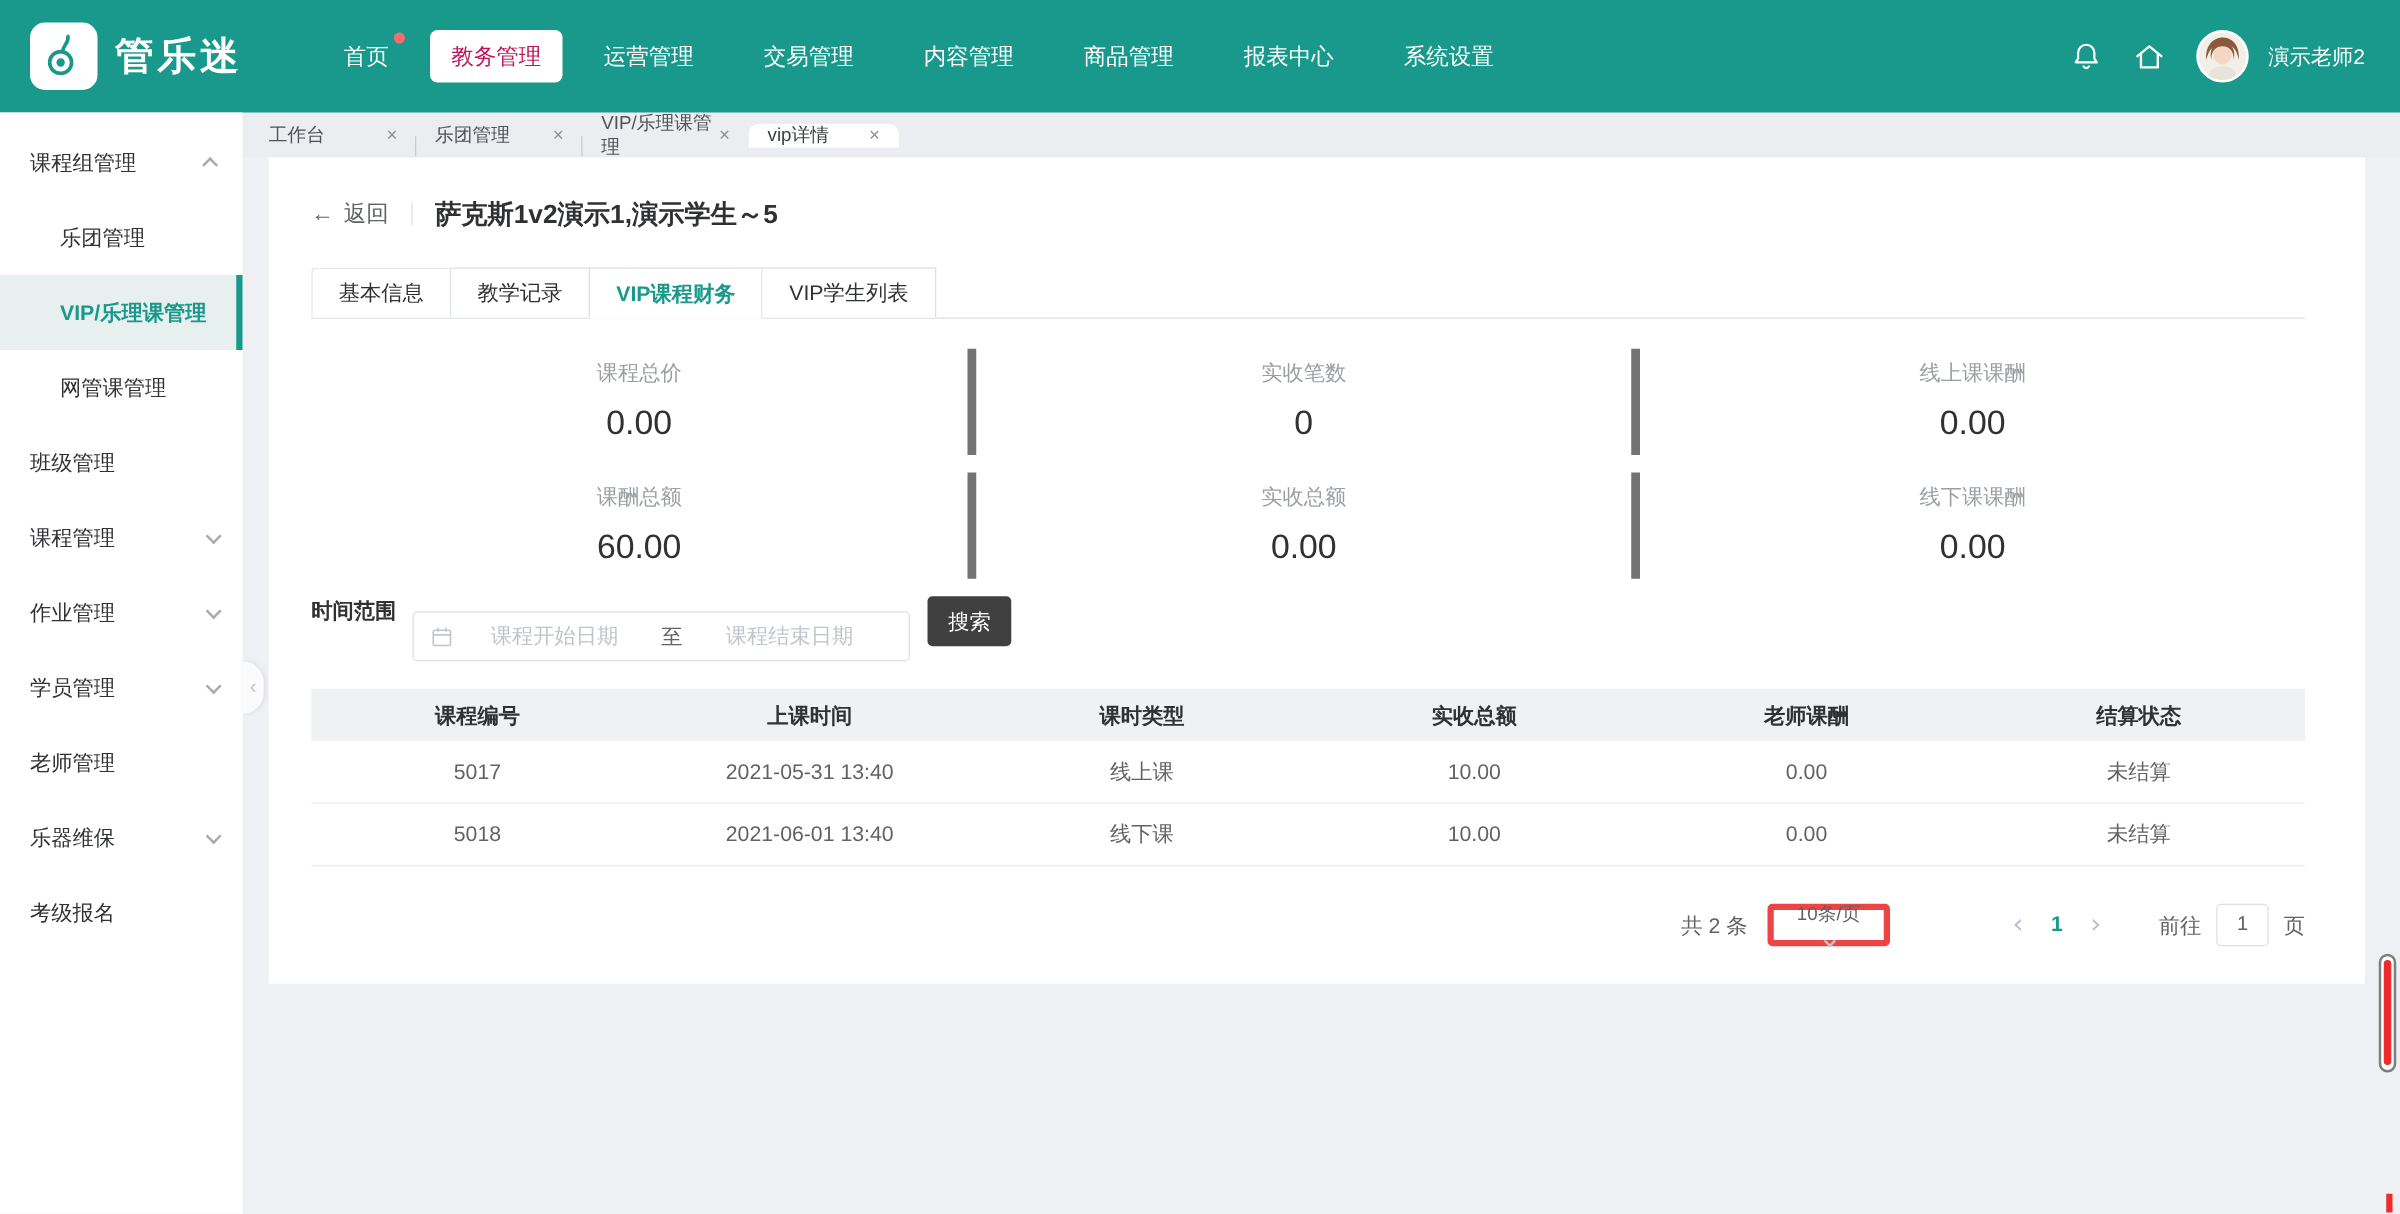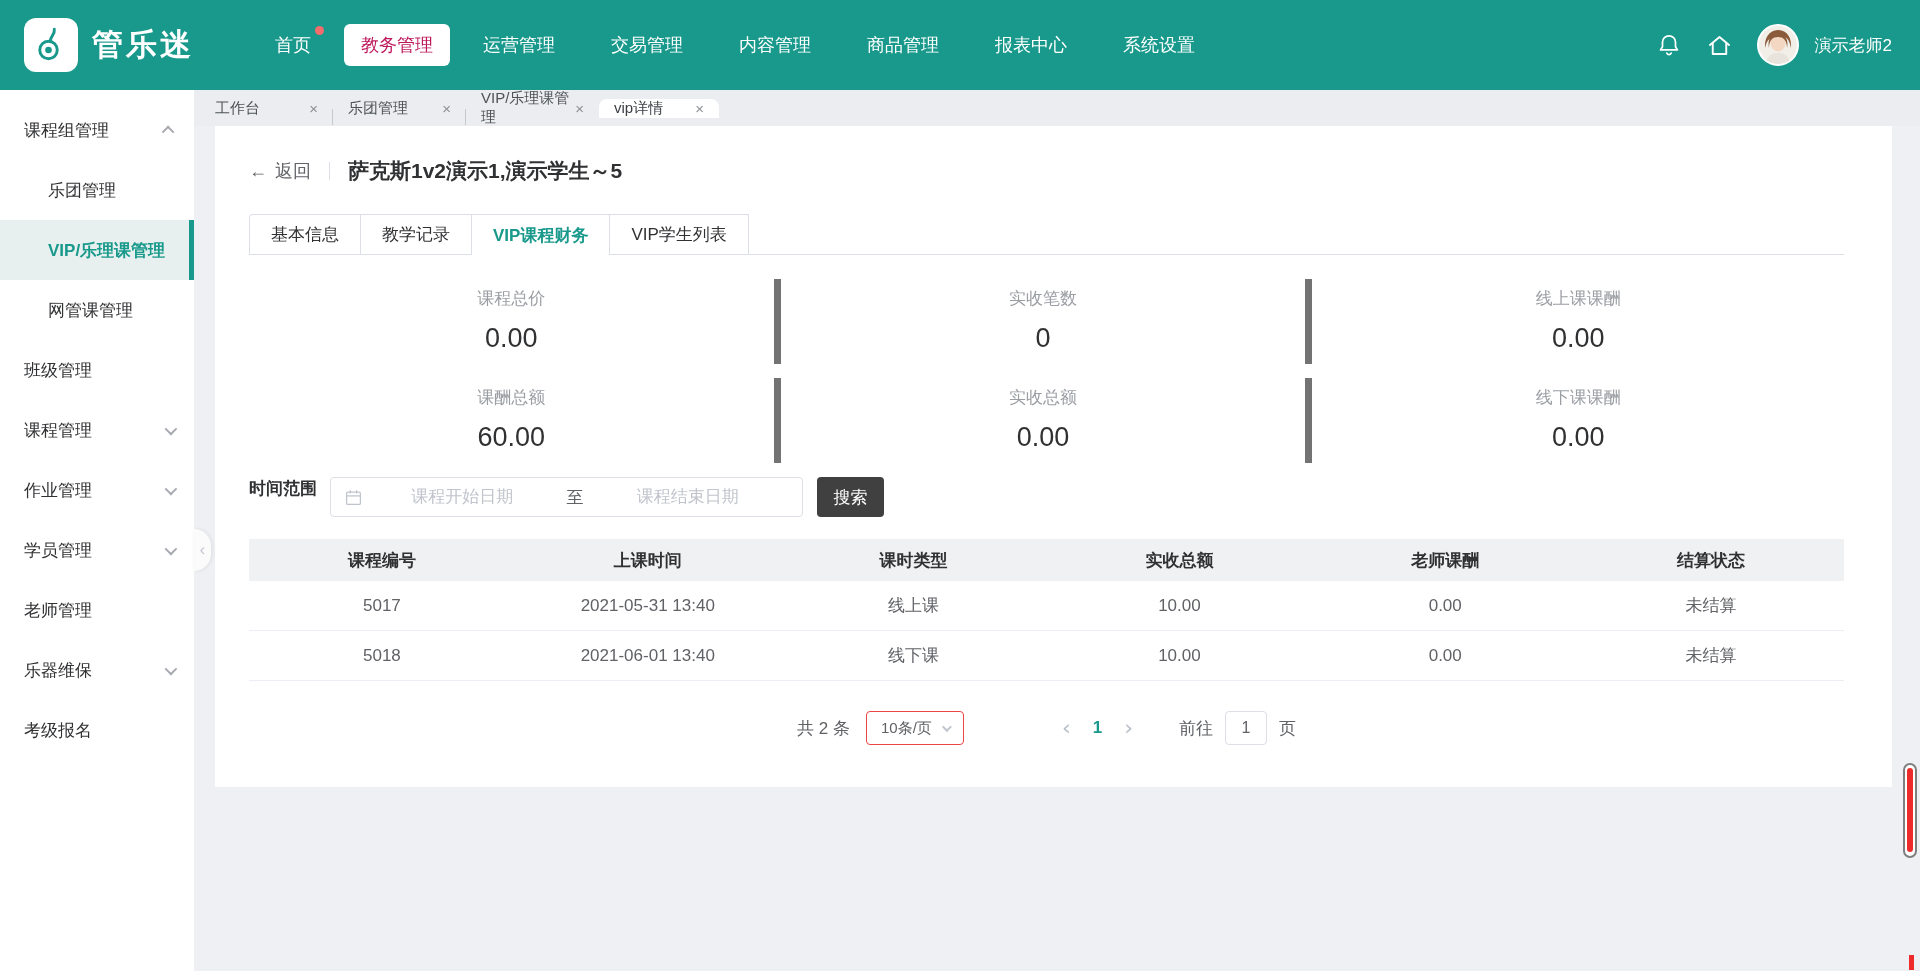--- a/index.html
+++ b/index.html
@@ -54,36 +54,36 @@
   .dtab.active { color:#18998b; font-weight:bold; height:41px; margin-bottom:-1px; }
 
   .stats { display:grid; grid-template-columns:1fr 1fr 1fr; row-gap:14px; margin-top:24px; }
   .stat-cell { text-align:center; padding:8px 0 10px; }
   .stat-cell.bordered { border-right:7px solid #737373; }
   .stat-label { font-size:17px; color:#9b9ea3; }
   .stat-value { font-size:27px; color:#303133; margin-top:13px; }
 
   .filter-row { display:flex; align-items:flex-start; margin-top:14px; }
   .filter-label { font-size:17px; font-weight:bold; color:#303133; margin-right:13px; }
-  .date-range { width:473px; height:40px; border:1px solid #dcdfe6; border-radius:4px; display:flex; align-items:center; padding:0 14px; background:#fff; cursor:pointer; }
+  .date-range { width:398px; height:40px; border:1px solid #dcdfe6; border-radius:4px; display:flex; align-items:center; padding:0 14px; background:#fff; cursor:pointer;margin-top:12px; }
   .date-range input { border:none; outline:none; flex:1; min-width:0; text-align:center; font-size:17px; color:#606266; font-family:inherit; background:transparent; }
   .date-range input::placeholder { color:#c0c4cc; }
   .range-sep { font-size:17px; color:#606266; padding:0 4px; }
   .search-btn { margin-left:14px; width:67px; height:40px; background:#404040; border:none; border-radius:4px; color:#fff; font-size:17px; cursor:pointer; font-family:inherit; }
 
   .table { margin-top:22px; }
   .trow { display:grid; grid-template-columns:repeat(6,1fr); }
   .trow.head { background:#f0f1f3; }
   .trow.head .tcell { font-weight:bold; color:#303133; height:42px; }
   .tcell { display:flex; align-items:center; justify-content:center; font-size:17px; color:#606266; height:49px; }
   .trow.body { border-bottom:1px solid #ebeef5; }
 
-  .pagination { margin-top:30px; display:flex; align-items:center; justify-content:center; font-size:17px; color:#606266; }
+  .pagination { margin-top:30px; display:flex; align-items:center; justify-content:flex-end; font-size:17px; color:#606266; }
   .pg-total { margin-right:16px; }
-  .pg-size { width:98px; height:34px; border:1px solid #ef4444; border-radius:4px; display:flex; align-items:center; justify-content:center; gap:10px; font-size:15px; color:#606266; cursor:pointer; background:#fff; }
+  .pg-size { width:98px; height:34px; border:5px solid #ef4444; border-radius:4px; display:flex; align-items:center; justify-content:center; gap:10px; font-size:15px; color:#606266; cursor:pointer; background:#fff;flex-direction:column; }
   .pg-size .chev { width:7px; height:7px; border-color:#c0c4cc; }
   .pg-arrow { color:#b8bfc9; font-size:22px; line-height:1; padding:0 6px; cursor:pointer; font-family:"DejaVu Sans",sans-serif; }
   .pg-arrow.prev { margin-left:92px; }
   .pg-num { color:#18998b; font-weight:bold; padding:0 16px; cursor:pointer; }
   .pg-goto { margin-left:40px; display:flex; align-items:center; gap:12px; }
   .pg-input { width:42px; height:34px; border:1px solid #dcdfe6; border-radius:4px; text-align:center; font-size:16px; color:#606266; outline:none; font-family:inherit; }
 
   
   .collapse-handle { position:absolute; left:194px; top:529px; width:17px; height:42px; background:#fbfbfc; border-radius:0 21px 21px 0; box-shadow:1px 0 4px rgba(0,0,0,.08); display:flex; align-items:center; justify-content:center; color:#c0c4cc; font-size:16px; cursor:pointer; z-index:3; }
   .scroll-thumb { position:absolute; right:3px; top:763px; width:14px; height:95px; border:2px solid #7f7f7f; border-radius:8px; background:#fff; z-index:5; cursor:pointer; }

